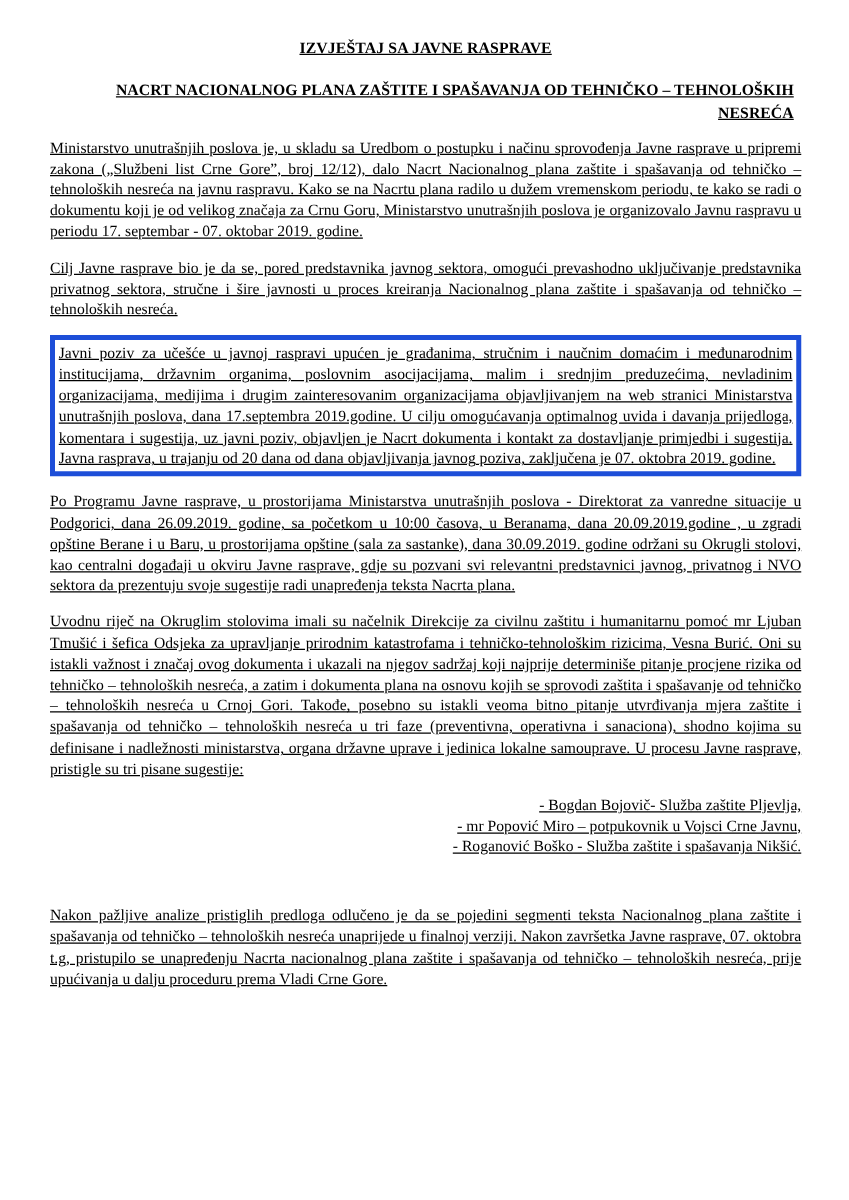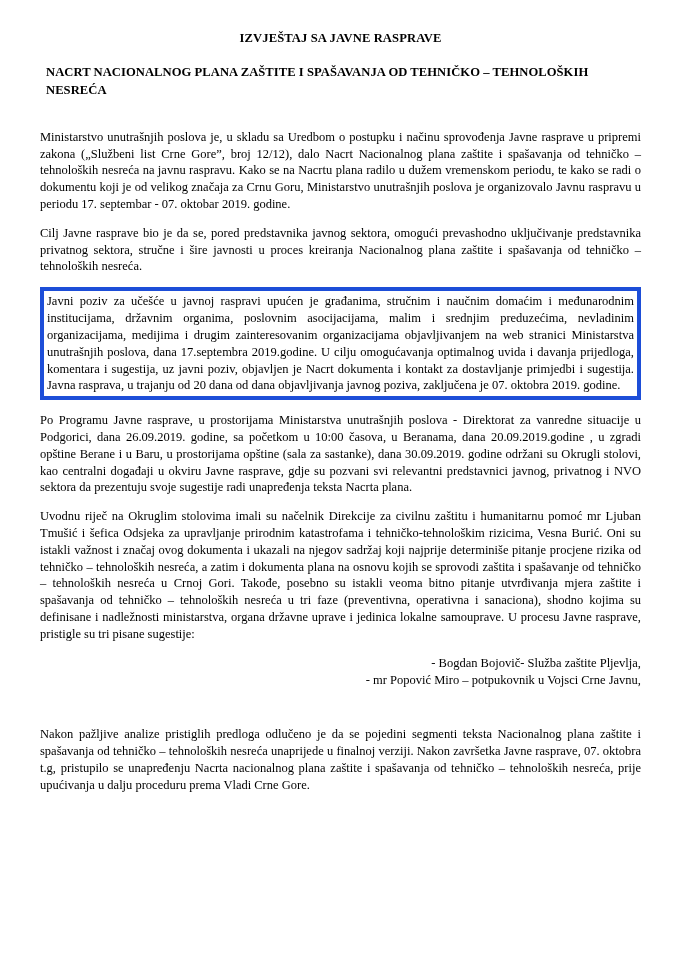--- a/index.html
+++ b/index.html
@@ -16,47 +16,48 @@
     -webkit-font-smoothing: antialiased;
   }
 
   .page {
     position: relative;
     width: 679px;
     height: 796px;
     box-sizing: border-box;
     padding: 26px 38px 0 40px;
     overflow: hidden;
+    text-decoration: underline;
   }
 
   .title-block {
     margin-top: 4px;
     margin-bottom: 0;
   }
 
   .doc-title {
     font-size: 12.6px;
     font-weight: bold;
     text-align: center;
     line-height: 1.35;
     margin: 0;
     letter-spacing: 0.1px;
   }
 
   .doc-subtitle {
     font-size: 12.6px;
     font-weight: bold;
-    text-align: left;
+    text-align: right;
     line-height: 1.42;
     margin: 17px 6px 0 6px;
     letter-spacing: 0.05px;
   }
 
   .body-area {
-    margin-top: 29px;
+    margin-top: 10px;
   }
 
   p.para {
     font-size: 12.5px;
     line-height: 1.345;
     text-align: justify;
     text-justify: inter-word;
     margin: 0 0 12px 0;
     hyphens: none;
   }
@@ -120,20 +121,21 @@
     </div>
 
     <p class="para">Po Programu Javne rasprave, u prostorijama Ministarstva unutrašnjih poslova - Direktorat za vanredne situacije u Podgorici, dana 26.09.2019. godine, sa početkom u 10:00 časova, u Beranama, dana 20.09.2019.godine , u zgradi opštine Berane i u Baru, u prostorijama opštine (sala za sastanke), dana 30.09.2019. godine održani su Okrugli stolovi, kao centralni događaji u okviru Javne rasprave, gdje su pozvani svi relevantni predstavnici javnog, privatnog i NVO sektora da prezentuju svoje sugestije radi unapređenja teksta Nacrta plana.</p>
 
 
     <p class="para">Uvodnu riječ na Okruglim stolovima imali su načelnik Direkcije za civilnu zaštitu i humanitarnu pomoć mr Ljuban Tmušić i šefica Odsjeka za upravljanje prirodnim katastrofama i tehničko-tehnološkim rizicima, Vesna Burić. Oni su istakli važnost i značaj ovog dokumenta i ukazali na njegov sadržaj koji najprije determiniše pitanje procjene rizika od tehničko – tehnoloških nesreća, a zatim i dokumenta plana na osnovu kojih se sprovodi zaštita i spašavanje od tehničko – tehnoloških nesreća u Crnoj Gori. Takođe, posebno su istakli veoma bitno pitanje utvrđivanja mjera zaštite i spašavanja od tehničko – tehnoloških nesreća u tri faze (preventivna, operativna i sanaciona), shodno kojima su definisane i nadležnosti ministarstva, organa državne uprave i jedinica lokalne samouprave. U procesu Javne rasprave, pristigle su tri pisane sugestije:</p>
 
     <ul class="suggestions">
       <li>- Bogdan Bojovič- Služba zaštite Pljevlja,</li>
       <li>- mr Popović Miro – potpukovnik u Vojsci Crne Javnu,</li>
+      <li>- Roganović Boško - Služba zaštite i spašavanja Nikšić.</li>
     </ul>
 
     <div class="tail-gap"></div>
 
     <p class="para para-final">Nakon pažljive analize pristiglih predloga odlučeno je da se pojedini segmenti teksta Nacionalnog plana zaštite i spašavanja od tehničko – tehnoloških nesreća unaprijede u finalnoj verziji. Nakon završetka Javne rasprave, 07. oktobra t.g, pristupilo se unapređenju Nacrta nacionalnog plana zaštite i spašavanja od tehničko – tehnoloških nesreća, prije upućivanja u dalju proceduru prema Vladi Crne Gore.</p>
 
   </div>
 </div>
 
 </body></html>

